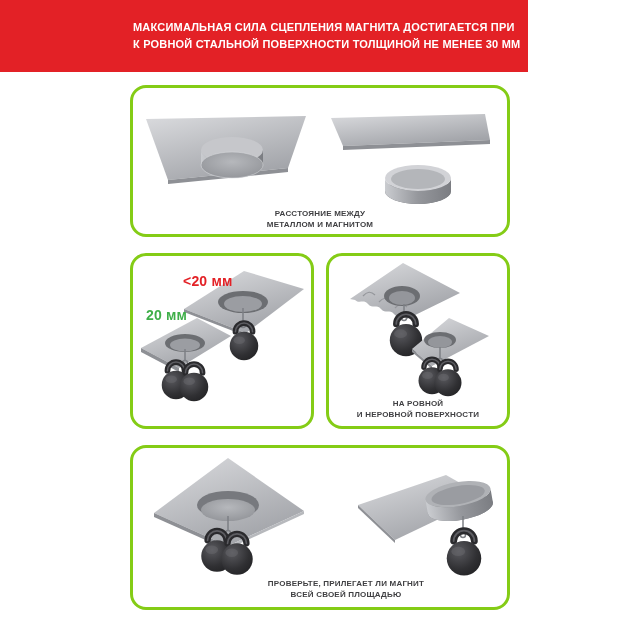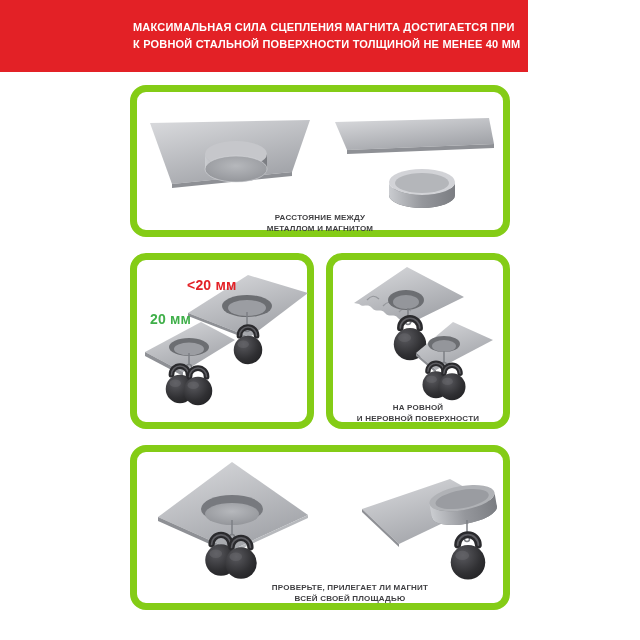--- a/index.html
+++ b/index.html
@@ -7,21 +7,21 @@
           font-family:"Liberation Sans",sans-serif;overflow:hidden;}
 
   
   .banner{position:absolute;left:0;top:0;width:640px;height:72px;background:#e32126;
           display:flex;flex-direction:column;justify-content:center;}
   .banner-line{width:374px;margin:1px auto;color:#ffffff;font-weight:700;font-size:11px;
                line-height:15px;letter-spacing:0.2px;text-align:justify;
                -moz-text-align-last:justify;text-align-last:justify;white-space:nowrap;}
 
   
-  .panel{position:absolute;border:7px solid #84cc16;border-radius:16px;background:#ffffff;
+  .panel{position:absolute;border:3px solid #84cc16;border-radius:16px;background:#ffffff;
          box-sizing:border-box;}
   #panel1 {left:130px;top:85px; width:380px;height:152px;}
   #panel2a{left:130px;top:253px;width:184px;height:176px;}
   #panel2b{left:326px;top:253px;width:184px;height:176px;}
   #panel3 {left:130px;top:445px;width:380px;height:165px;}
   .panel svg{position:absolute;left:0;top:0;}
 
   
   .caption{position:absolute;font-weight:700;font-size:8px;line-height:10.5px;
            color:#3f3f42;letter-spacing:0.2px;}
@@ -62,21 +62,21 @@
         <path d="M-9,-13 a9,9 0 1 1 18,0" fill="none" stroke="#2a2a2d" stroke-width="6" stroke-linecap="round"></path>
         <path d="M-9,-13 a9,9 0 1 1 18,0" fill="none" stroke="#5d5d62" stroke-width="1.6" stroke-linecap="round"></path>
         <circle cx="0" cy="2" r="15" fill="url(#gKB)"></circle>
         <ellipse cx="-5" cy="-4" rx="6" ry="4" fill="#6c6c71" opacity="0.45"></ellipse>
       </g>
     </defs>
   </svg>
 
   <header class="banner">
     <div class="banner-line">МАКСИМАЛЬНАЯ СИЛА СЦЕПЛЕНИЯ МАГНИТА ДОСТИГАЕТСЯ ПРИ</div>
-    <div class="banner-line">К РОВНОЙ СТАЛЬНОЙ ПОВЕРХНОСТИ ТОЛЩИНОЙ НЕ МЕНЕЕ 40 ММ</div>
+    <div class="banner-line">К РОВНОЙ СТАЛЬНОЙ ПОВЕРХНОСТИ ТОЛЩИНОЙ НЕ МЕНЕЕ 30 ММ</div>
   </header>
 
   <section class="panel" id="panel1">
     <svg width="376" height="148" viewBox="0 0 376 148">
 
       <g>
         <polygon points="13,31 173,28 155,80 35,92" fill="url(#gPlate)"></polygon>
         <polygon points="35,92 155,80 155,84 35,96" fill="#8e9095"></polygon>
         <ellipse cx="99" cy="62" rx="31" ry="13" fill="#c6c7cb"></ellipse>
         <path d="M68,62 L68,77 A31,13 0 0 0 130,77 L130,62 A31,13 0 0 1 68,62 Z" fill="url(#gWall)"></path>

